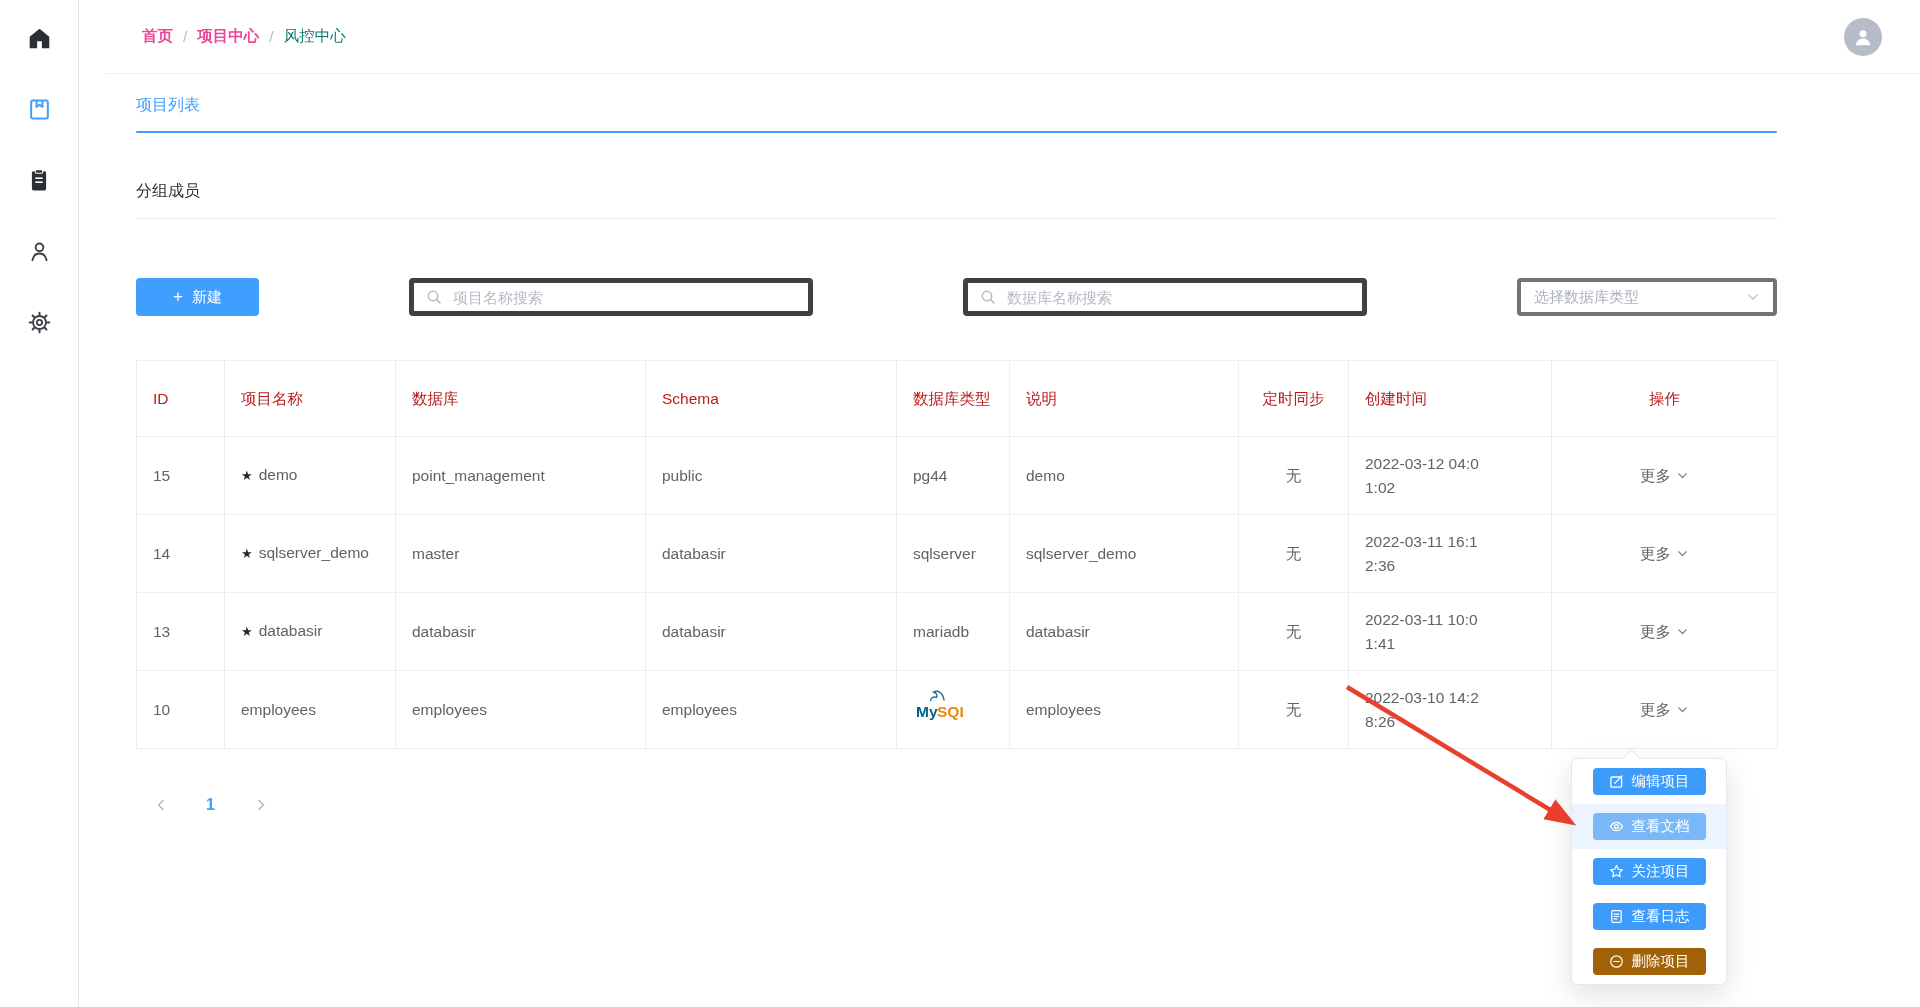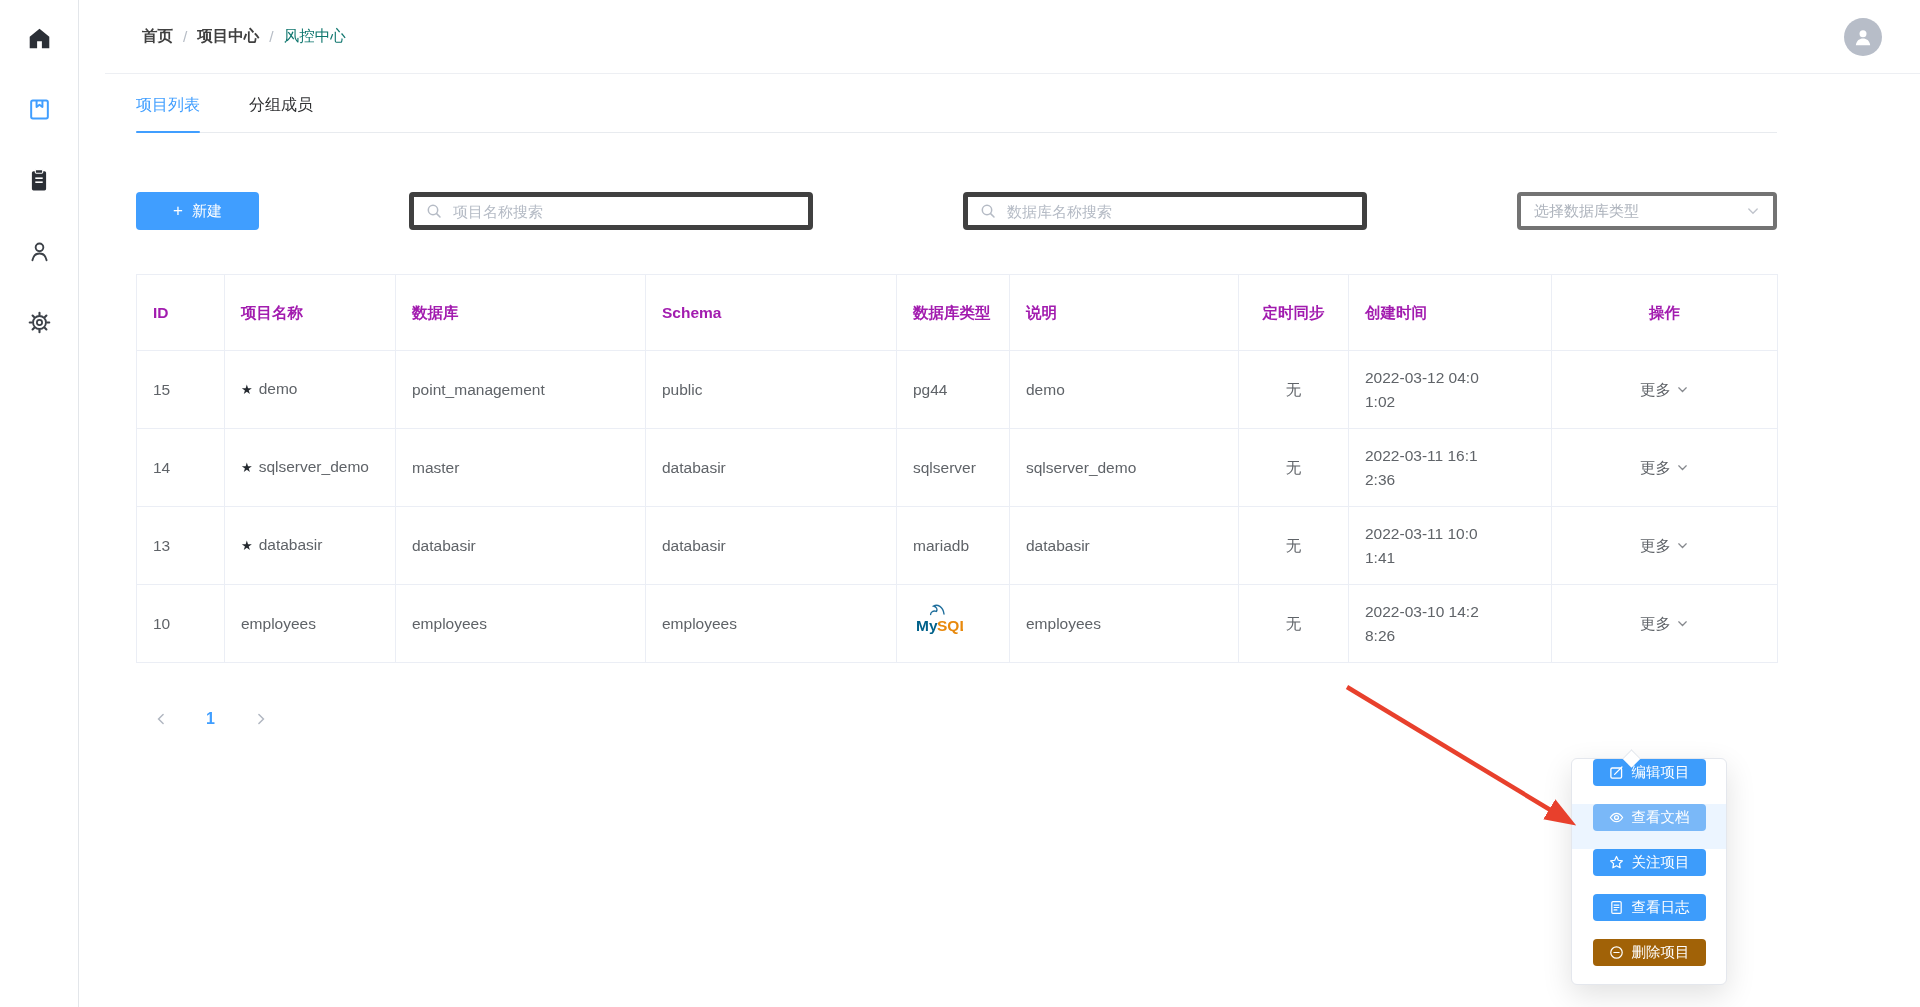--- a/index.html
+++ b/index.html
@@ -14,30 +14,30 @@
     position:absolute; left:0; top:0; width:79px; height:1007px;
     background:#fff; border-right:1px solid #e3e6ea;
     display:flex; flex-direction:column; align-items:center;
     padding-top:24px; gap:43px; z-index:10;
   }
   .side-item { width:28px; height:28px; display:flex; align-items:center; justify-content:center; cursor:pointer; }
   
   .main { position:absolute; left:79px; top:0; width:1841px; }
   .header { margin-left:26px; height:74px; border-bottom:1px solid #edeff3; display:flex; align-items:center; }
   .breadcrumb { padding-left:37px; font-size:15.5px; display:flex; align-items:center; gap:10px; }
-  .bc-link { font-weight:700; color:#404040; cursor:pointer; }
+  .bc-link { font-weight:700; color:#ec4899; cursor:pointer; }
   .bc-sep { color:#b7bdc6; }
   .bc-current { color:#0f766e; }
   .avatar {
     margin-left:auto; margin-right:38px; width:38px; height:38px; border-radius:50%;
     background:#b7bdc8; display:flex; align-items:center; justify-content:center; cursor:pointer;
   }
   
   .content { margin-left:57px; width:1641px; }
-  .tabs { margin-top:21px; display:flex; gap:49px; border-bottom:1px solid #e8ebef; }
+  .tabs { margin-top:21px; display:flex; gap:49px; border-bottom:1px solid #e8ebef;flex-direction:column; }
   .tab { font-size:16px; padding-bottom:16px; color:#303133; position:relative; cursor:pointer; }
   .tab.active { color:#409eff; }
   .tab.active::after { content:""; position:absolute; left:0; right:0; bottom:-1px; height:2.5px; background:#409eff; border-radius:2px; }
   
   .toolbar { margin-top:59px; display:flex; justify-content:space-between; align-items:center; }
   .btn-new {
     width:123px; height:38px; background:#409eff; border:none; border-radius:4px;
     color:#fff; font-size:15px; font-family:inherit;
     display:flex; align-items:center; justify-content:center; gap:9px; cursor:pointer;
   }
@@ -50,42 +50,42 @@
   .search-box input::placeholder { color:#b5bbc5; }
   .select-box {
     width:260px; height:38px; border:4px solid #737373; border-radius:4px; background:#fff;
     display:flex; align-items:center; justify-content:space-between; padding:0 13px;
     font-size:15px; color:#aeb4bd; cursor:pointer;
   }
   
   .table-wrap { margin-top:44px; }
   table { border-collapse:collapse; table-layout:fixed; width:1641px; font-size:15.5px; }
   th, td { border:1px solid #ebeef5; padding:8px 16px; }
-  th { height:76px; color:#a21caf; font-weight:700; text-align:left; line-height:23px; background:#fff; }
+  th { height:76px; color:#b91c1c; font-weight:400; text-align:left; line-height:23px; background:#fff; }
   td { height:78px; color:#5f6368; vertical-align:middle; line-height:24px; }
   th.center, td.center { text-align:center; }
   .star { color:#24292f; font-size:13px; margin-right:6px; }
   .pname, .cell-wrap { word-break:break-all; }
   .more-link { display:inline-flex; align-items:center; gap:5px; cursor:pointer; color:#5f6368; }
   
   .pagination { margin-top:46px; display:flex; align-items:center; gap:31px; padding-left:15px; }
   .page-arrow { width:19px; height:19px; display:flex; align-items:center; justify-content:center; cursor:pointer; }
   .page-num { width:19px; text-align:center; color:#409eff; font-weight:700; font-size:16px; cursor:pointer; }
   
   .context-menu {
     position:absolute; left:1571px; top:758px; width:156px; z-index:50;
     background:#fff; border:1px solid #e4e7ed; border-radius:6px;
     box-shadow:0 10px 30px rgba(0,0,0,0.12);
   }
   .context-menu::before {
     content:""; position:absolute; top:-7px; left:53px; width:12px; height:12px;
     background:#fff; border-left:1px solid #e4e7ed; border-top:1px solid #e4e7ed;
     transform:rotate(45deg);
   }
-  .menu-row { height:45px; display:flex; justify-content:center; }
+  .menu-row { height:45px; display:flex; align-items:center; justify-content:center; }
   .menu-row.highlighted { background:#ecf5ff; }
   .menu-btn {
     height:27px; border:none; border-radius:4px; padding:0 16px;
     display:inline-flex; align-items:center; gap:8px;
     color:#fff; font-size:14.5px; font-family:inherit; cursor:pointer;
   }
   .menu-btn.primary { background:#3d9cfb; }
   .menu-btn.primary-light { background:#7ab8f8; }
   .menu-btn.danger { background:#a16207; }
   

